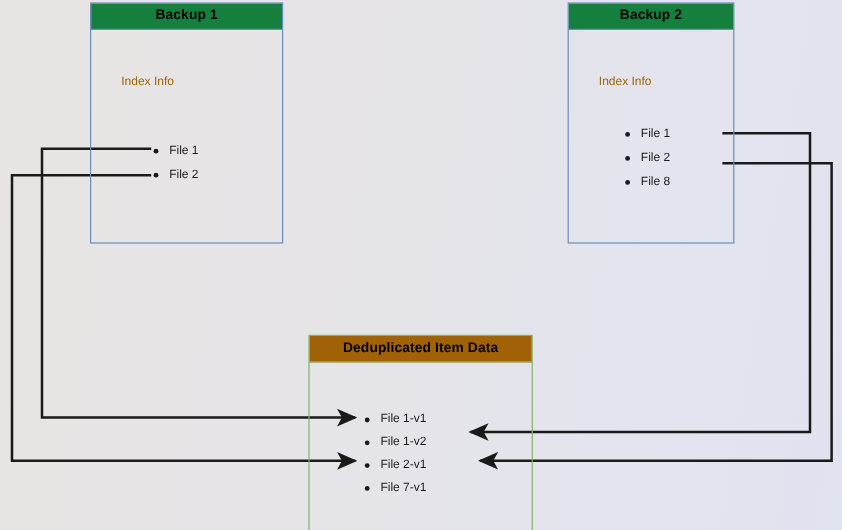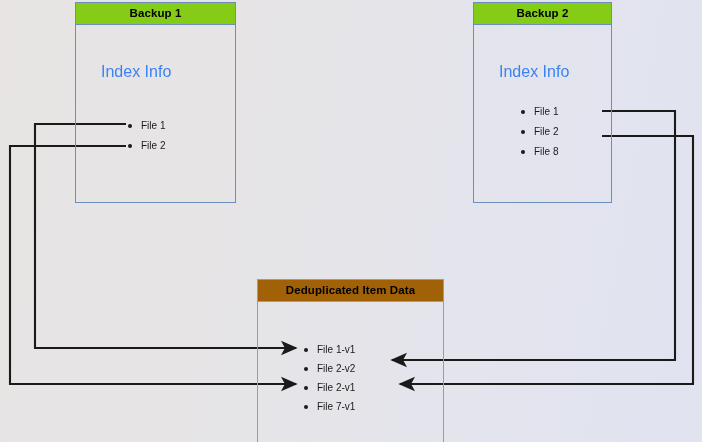--- a/index.html
+++ b/index.html
@@ -36,29 +36,29 @@
     color: #000;
     border-bottom: 1.4px solid;
     letter-spacing: 0.1px;
   }
   .node .body {
     position: relative;
     height: calc(100% - 22px);
   }
 
   .node.blue { border-color: #6c8ebf; }
-  .node.blue .hdr { background: #84cc16; border-bottom-color: #6c8ebf; }
+  .node.blue .hdr { background: #15803d; border-bottom-color: #6c8ebf; }
 
   .node.green { border-color: #82b366; }
   .node.green .hdr { background: #a16207; border-bottom-color: #82b366; }
 
   .subtitle {
     position: absolute;
-    font-size: 16px;
-    color: #3b82f6;
+    font-size: 10px;
+    color: #a16207;
     white-space: nowrap;
     text-align: right;
   }
   .bullet-list {
     position: absolute;
     margin: 0;
     padding: 0;
     list-style: none;
   }
   .bullet-list li {
@@ -124,18 +124,18 @@
       <li>File 8</li>
     </ul>
   </div>
 </div>
 
 <div class="node green" style="left:257px; top:279px; width:187px; height:171px;">
   <div class="hdr">Deduplicated Item Data</div>
   <div class="body">
     <ul class="bullet-list dedup-list" style="left:44px; top:38px;text-align:right;">
       <li>File 1-v1</li>
-      <li>File 2-v2</li>
+      <li>File 1-v2</li>
       <li>File 2-v1</li>
       <li>File 7-v1</li>
     </ul>
   </div>
 </div>
 
 </body></html>

